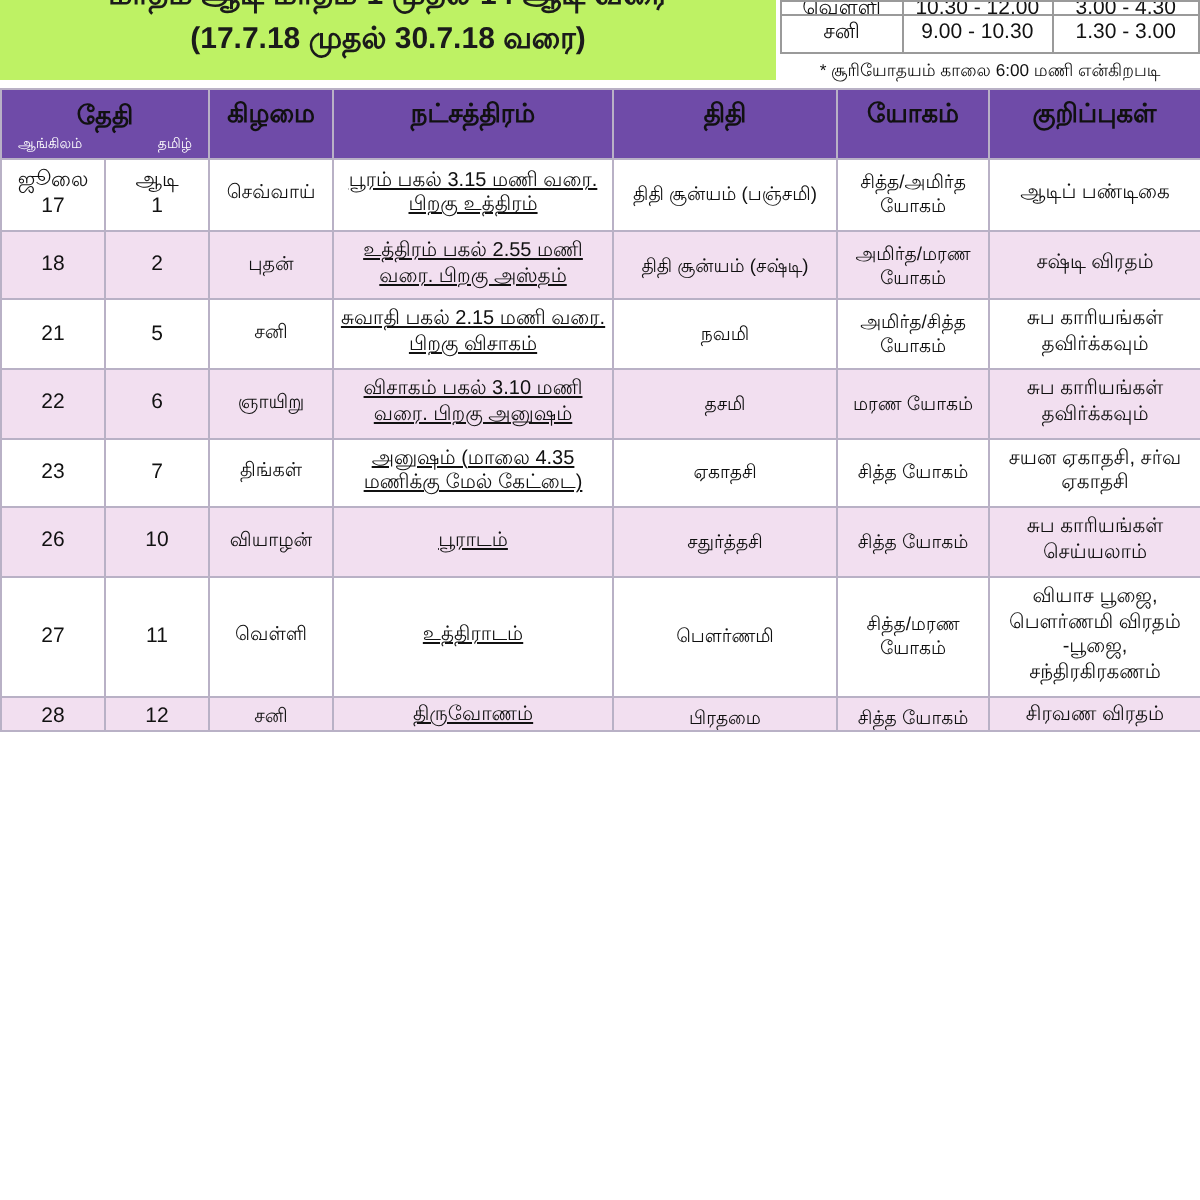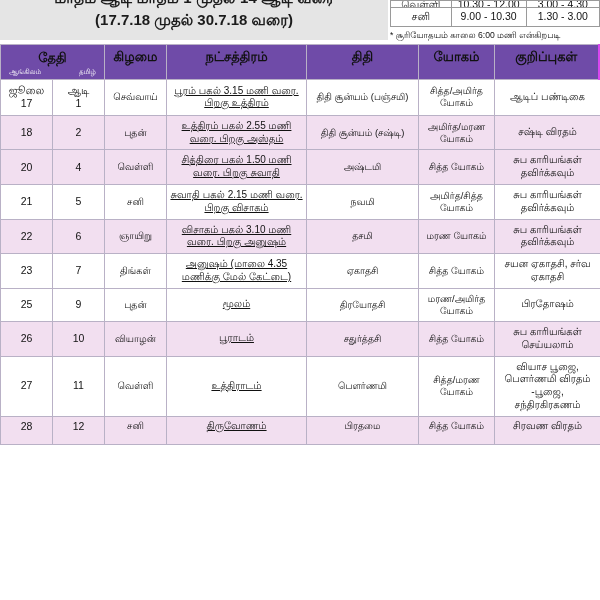--- a/index.html
+++ b/index.html
@@ -7,21 +7,21 @@
     width:600px;height:600px;overflow:hidden;
     background:#ffffff;
     font-family:"Liberation Sans","DejaVu Sans",sans-serif;
     -webkit-font-smoothing:antialiased;
   }
   #page{position:relative;width:600px;height:600px;overflow:hidden;}
 
   
   .banner{
     position:absolute;left:0;top:0;width:388px;height:40px;
-    background:#e5e5e5;
+    background:#bef264;
     display:flex;flex-direction:column;align-items:center;justify-content:flex-start;
     overflow:hidden;
     text-align:center;
   }
   .banner-line1{
     font-size:15px;font-weight:bold;color:#1b1b1b;
     white-space:nowrap;letter-spacing:.2px;
     margin-top:-12px;height:20px;line-height:20px;
   }
   .banner-line2{
@@ -39,40 +39,40 @@
     font-size:10.5px;color:#111;
     text-align:center;padding:2px 2px;
     height:14px;white-space:nowrap;
   }
   .mini tr.clipped td{height:6px;padding:0;line-height:6px;overflow:hidden;}
   .mini .c1{width:62px;}
   .mini .c2{width:74px;}
   .mini .c3{width:74px;}
   .mini-note{
     position:absolute;right:0;top:30px;width:210px;
-    font-size:8.6px;color:#111;white-space:nowrap;
+    text-align:center;font-size:8.6px;color:#111;white-space:nowrap;
   }
 
   
   .wrap{position:absolute;left:0;top:44px;width:600px;}
   table.cal{border-collapse:collapse;width:600px;table-layout:fixed;}
   table.cal th,table.cal td{
     border:1px solid #b9b1c6;
     vertical-align:middle;
     color:#111;
   }
   thead th{
     background:#6f4ba8;color:#ffffff;
     font-size:13px;font-weight:bold;
     padding:4px 2px 1px;
     text-align:center;
     border:1px solid #6f4ba8;
     border-right:1px solid #d8cfe6;
   }
-  thead th.last{border-right:6px solid #d946ef;}
+  thead th.last{border-right:2px solid #d946ef;}
   .sub{
     display:flex;justify-content:space-between;
     padding:1px 6px 0;font-size:7px;font-weight:normal;
     color:#ffffff;
   }
   .sub span{display:inline-block;}
   .hdr-pad{height:12px;}
 
   tbody td{
     font-size:9.4px;
@@ -82,21 +82,21 @@
   }
   tbody tr.odd td{background:#ffffff;}
   tbody tr.even td{background:#f2dff0;}
   tbody td.num{font-size:10.5px;text-align:center;}
   tbody td.day{font-size:9.6px;margin-top:43px;}
   tbody td.star{font-size:10px;text-decoration:underline;}
   tbody td.tithi{font-size:9.4px;}
   tbody td.yogam{font-size:9.4px;}
   tbody td.note{font-size:10px;margin-top:15px;}
   tbody tr.clipped td{
-    height:10px;padding-top:3px;padding-bottom:11px;overflow:hidden;
+    height:10px;padding-top:3px;padding-bottom:0;overflow:hidden;
   }
 
   col.c-en{width:52px;}
   col.c-ta{width:52px;}
   col.c-day{width:62px;}
   col.c-star{width:140px;}
   col.c-tithi{width:112px;}
   col.c-yogam{width:76px;}
   col.c-note{width:106px;}
 </style>
@@ -180,29 +180,20 @@
           </tr>
           <tr class="even">
             <td class="num">18</td>
             <td class="num">2</td>
             <td class="day">புதன்</td>
             <td class="star">உத்திரம் பகல் 2.55 மணி வரை. பிறகு அஸ்தம்</td>
             <td class="tithi">திதி சூன்யம் (சஷ்டி)</td>
             <td class="yogam">அமிர்த/மரண யோகம்</td>
             <td class="note">சஷ்டி விரதம்</td>
           </tr>
-          <tr class="even">
-            <td class="num">20</td>
-            <td class="num">4</td>
-            <td class="day">வெள்ளி</td>
-            <td class="star">சித்திரை பகல் 1.50 மணி வரை. பிறகு சுவாதி</td>
-            <td class="tithi">அஷ்டமி</td>
-            <td class="yogam">சித்த யோகம்</td>
-            <td class="note">சுப காரியங்கள் தவிர்க்கவும்</td>
-          </tr>
           <tr class="odd">
             <td class="num">21</td>
             <td class="num">5</td>
             <td class="day">சனி</td>
             <td class="star">சுவாதி பகல் 2.15 மணி வரை. பிறகு விசாகம்</td>
             <td class="tithi">நவமி</td>
             <td class="yogam">அமிர்த/சித்த யோகம்</td>
             <td class="note">சுப காரியங்கள் தவிர்க்கவும்</td>
           </tr>
           <tr class="even">
@@ -216,29 +207,20 @@
           </tr>
           <tr class="odd">
             <td class="num">23</td>
             <td class="num">7</td>
             <td class="day">திங்கள்</td>
             <td class="star">அனுஷம் (மாலை 4.35 மணிக்கு மேல் கேட்டை)</td>
             <td class="tithi">ஏகாதசி</td>
             <td class="yogam">சித்த யோகம்</td>
             <td class="note">சயன ஏகாதசி, சர்வ ஏகாதசி</td>
           </tr>
-          <tr class="odd">
-            <td class="num">25</td>
-            <td class="num">9</td>
-            <td class="day">புதன்</td>
-            <td class="star">மூலம்</td>
-            <td class="tithi">திரயோதசி</td>
-            <td class="yogam">மரண/அமிர்த யோகம்</td>
-            <td class="note">பிரதோஷம்</td>
-          </tr>
           <tr class="even">
             <td class="num">26</td>
             <td class="num">10</td>
             <td class="day">வியாழன்</td>
             <td class="star">பூராடம்</td>
             <td class="tithi">சதுர்த்தசி</td>
             <td class="yogam">சித்த யோகம்</td>
             <td class="note">சுப காரியங்கள் செய்யலாம்</td>
           </tr>
           <tr class="odd">

